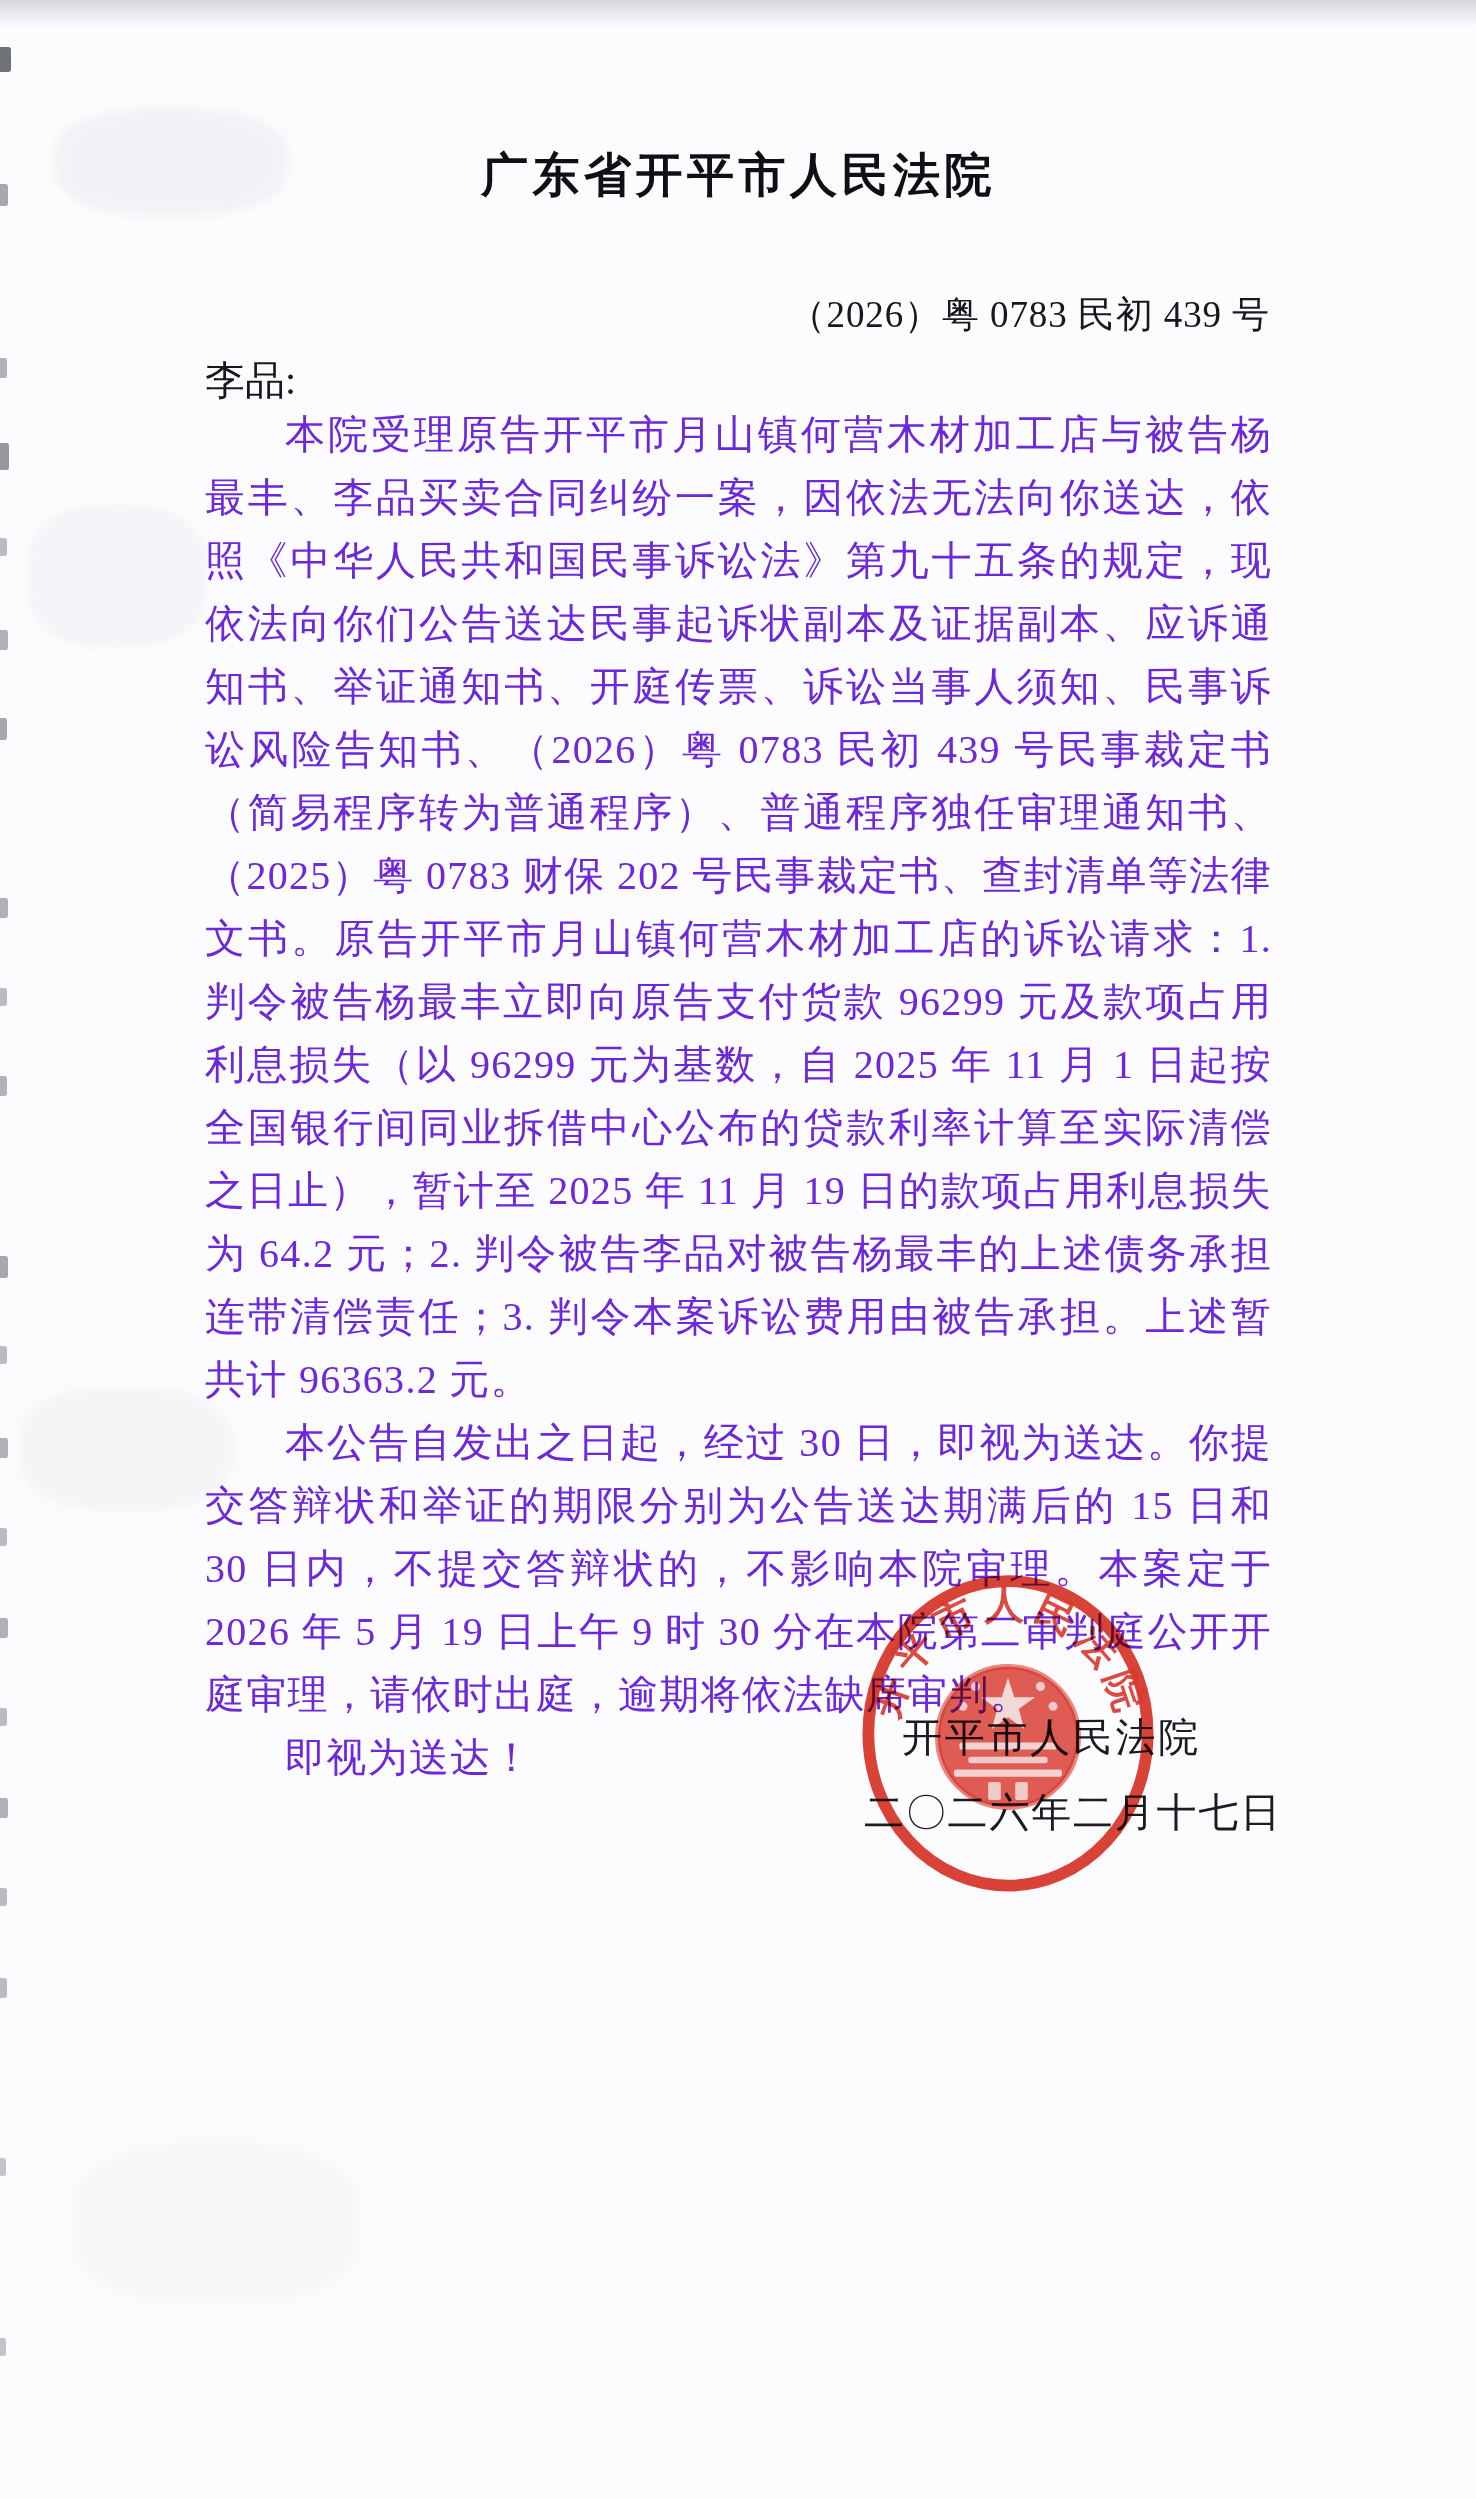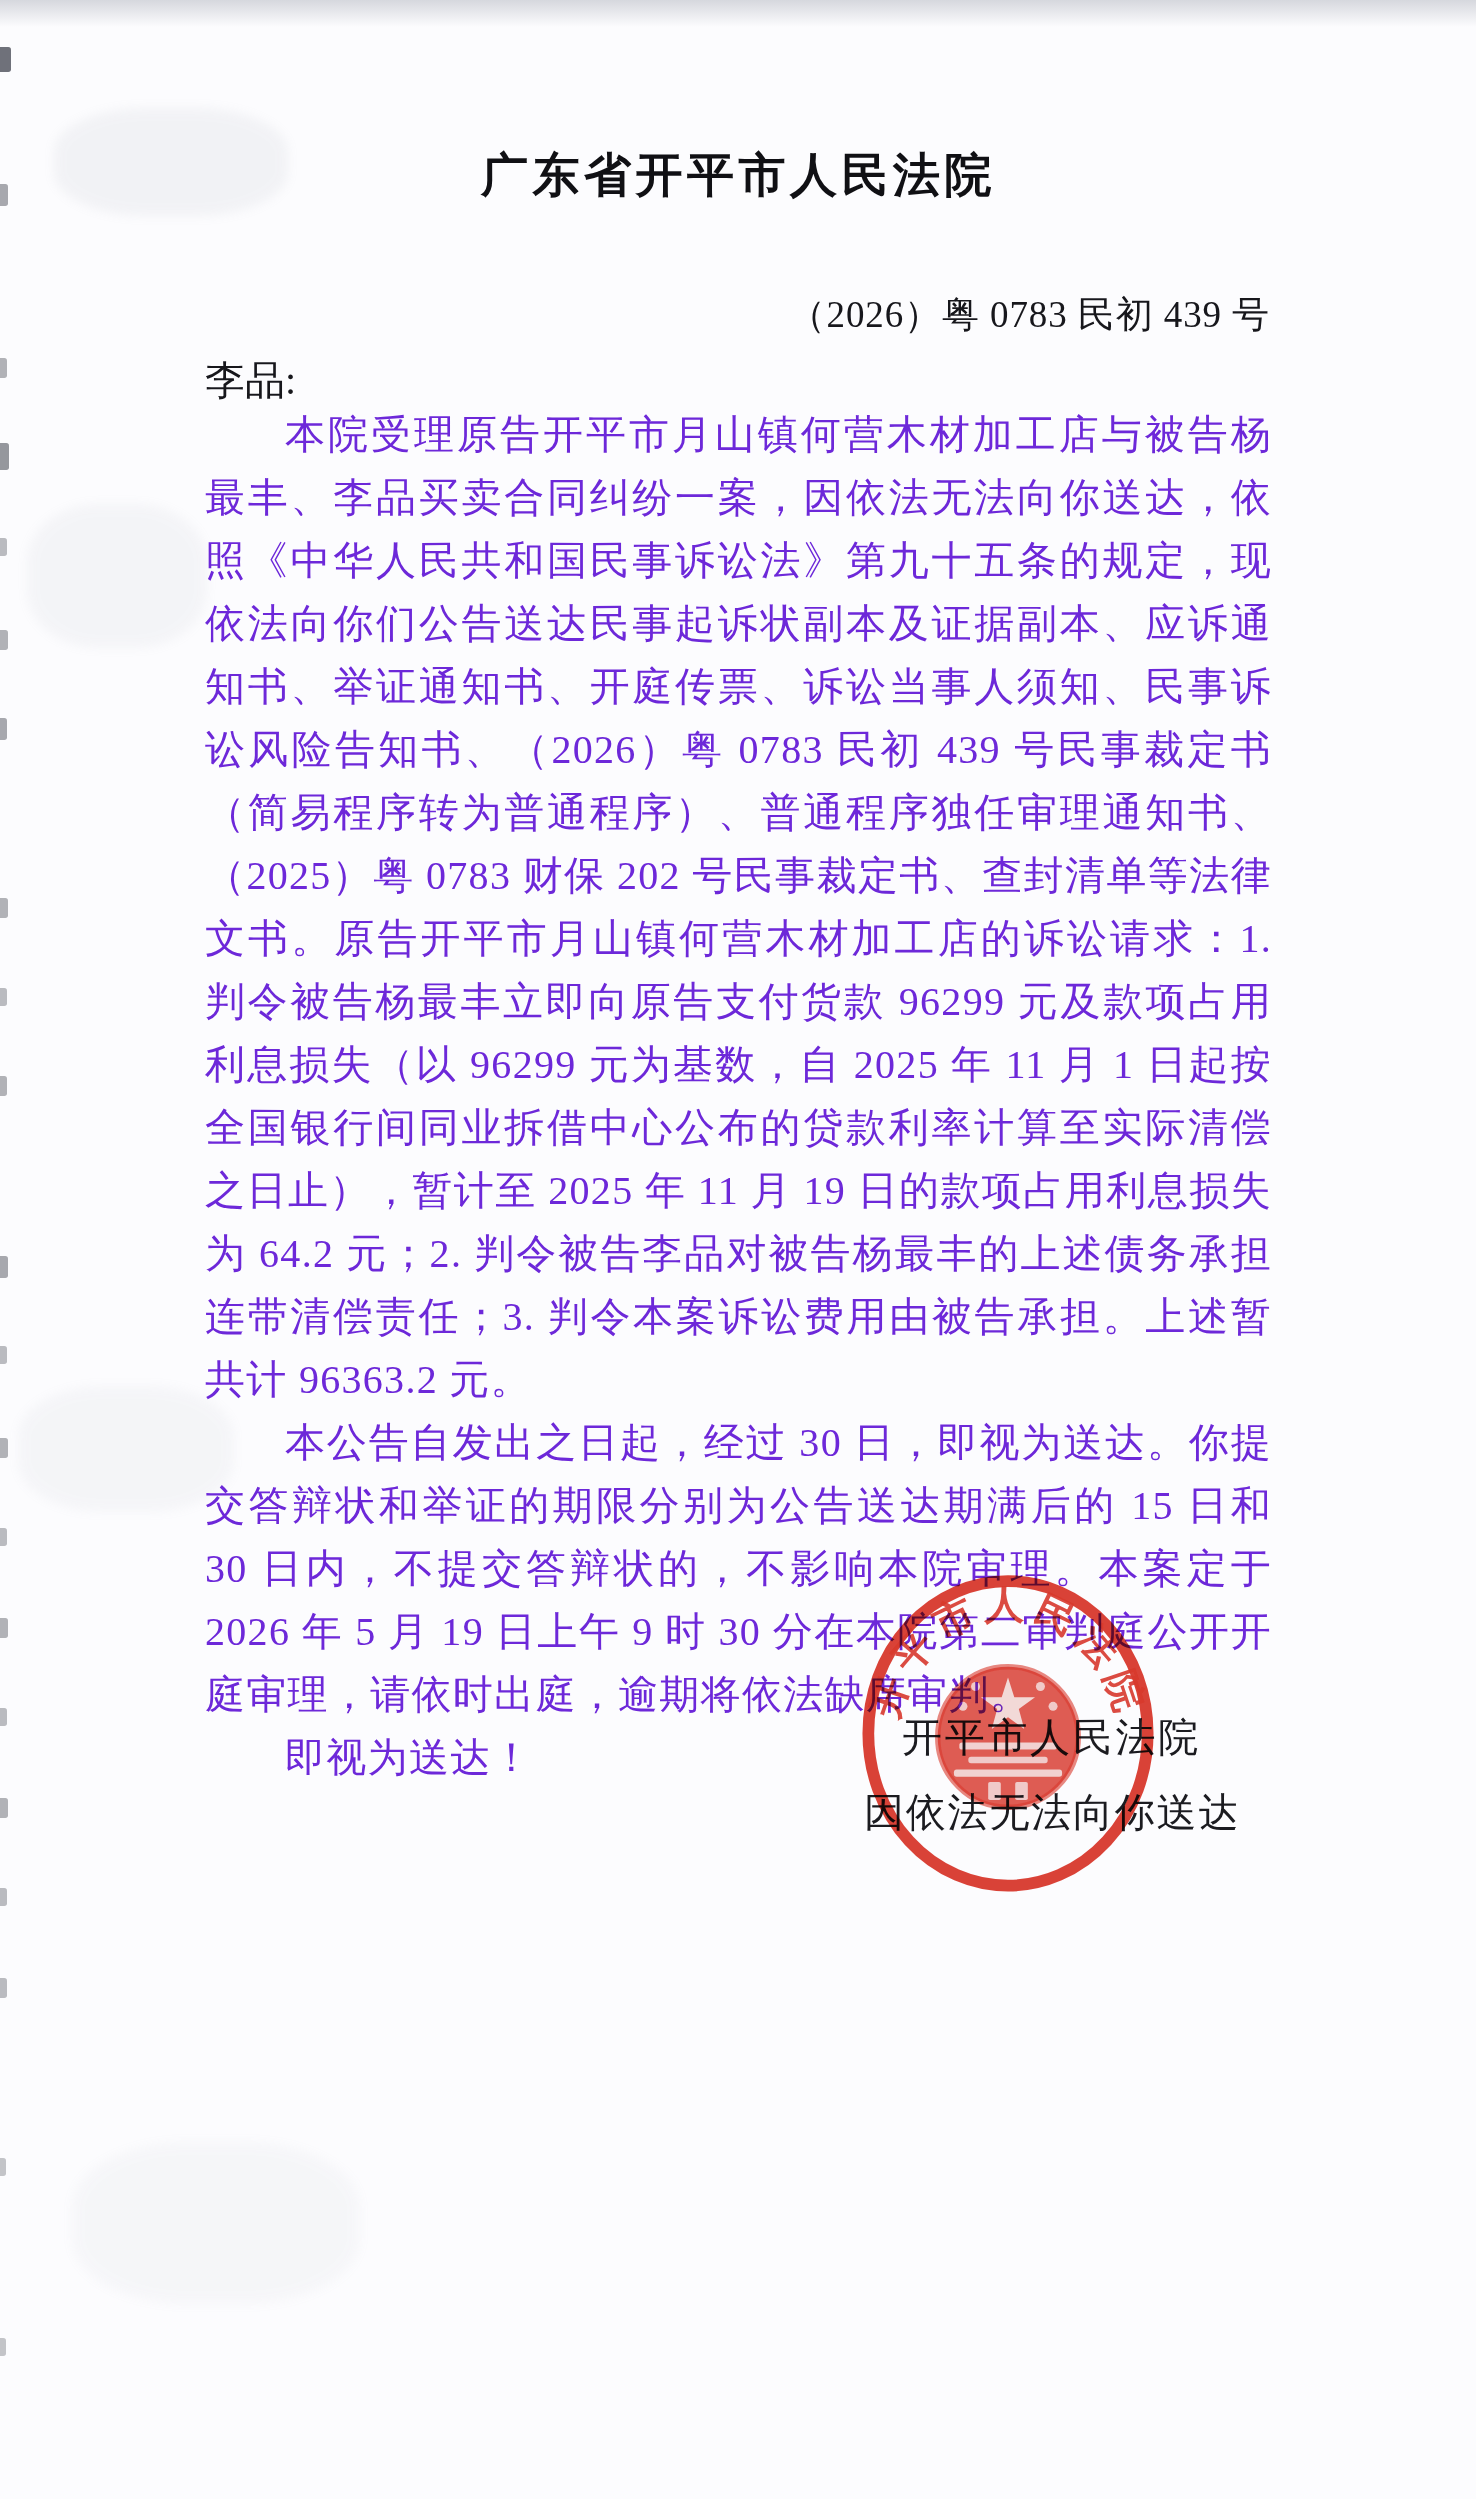--- a/index.html
+++ b/index.html
@@ -136,16 +136,16 @@
 
       <rect x="118" y="188" width="108" height="8" rx="3" fill="#f7e9e6" opacity="0.85"></rect>
       <rect x="128" y="204" width="88" height="7" rx="3" fill="#f7e9e6" opacity="0.8"></rect>
       <rect x="112" y="218" width="120" height="8" rx="3" fill="#f7e9e6" opacity="0.85"></rect>
       <rect x="150" y="232" width="14" height="20" rx="2" fill="#f7e9e6" opacity="0.8"></rect>
       <rect x="180" y="232" width="14" height="20" rx="2" fill="#f7e9e6" opacity="0.8"></rect>
     </g>
   </svg>
 
   <div class="sig-court">开平市人民法院</div>
-  <div class="sig-date">因依法无法向你送达</div>
+  <div class="sig-date">二〇二六年二月十七日</div>
 
 </div>
 
 
 </body></html>

